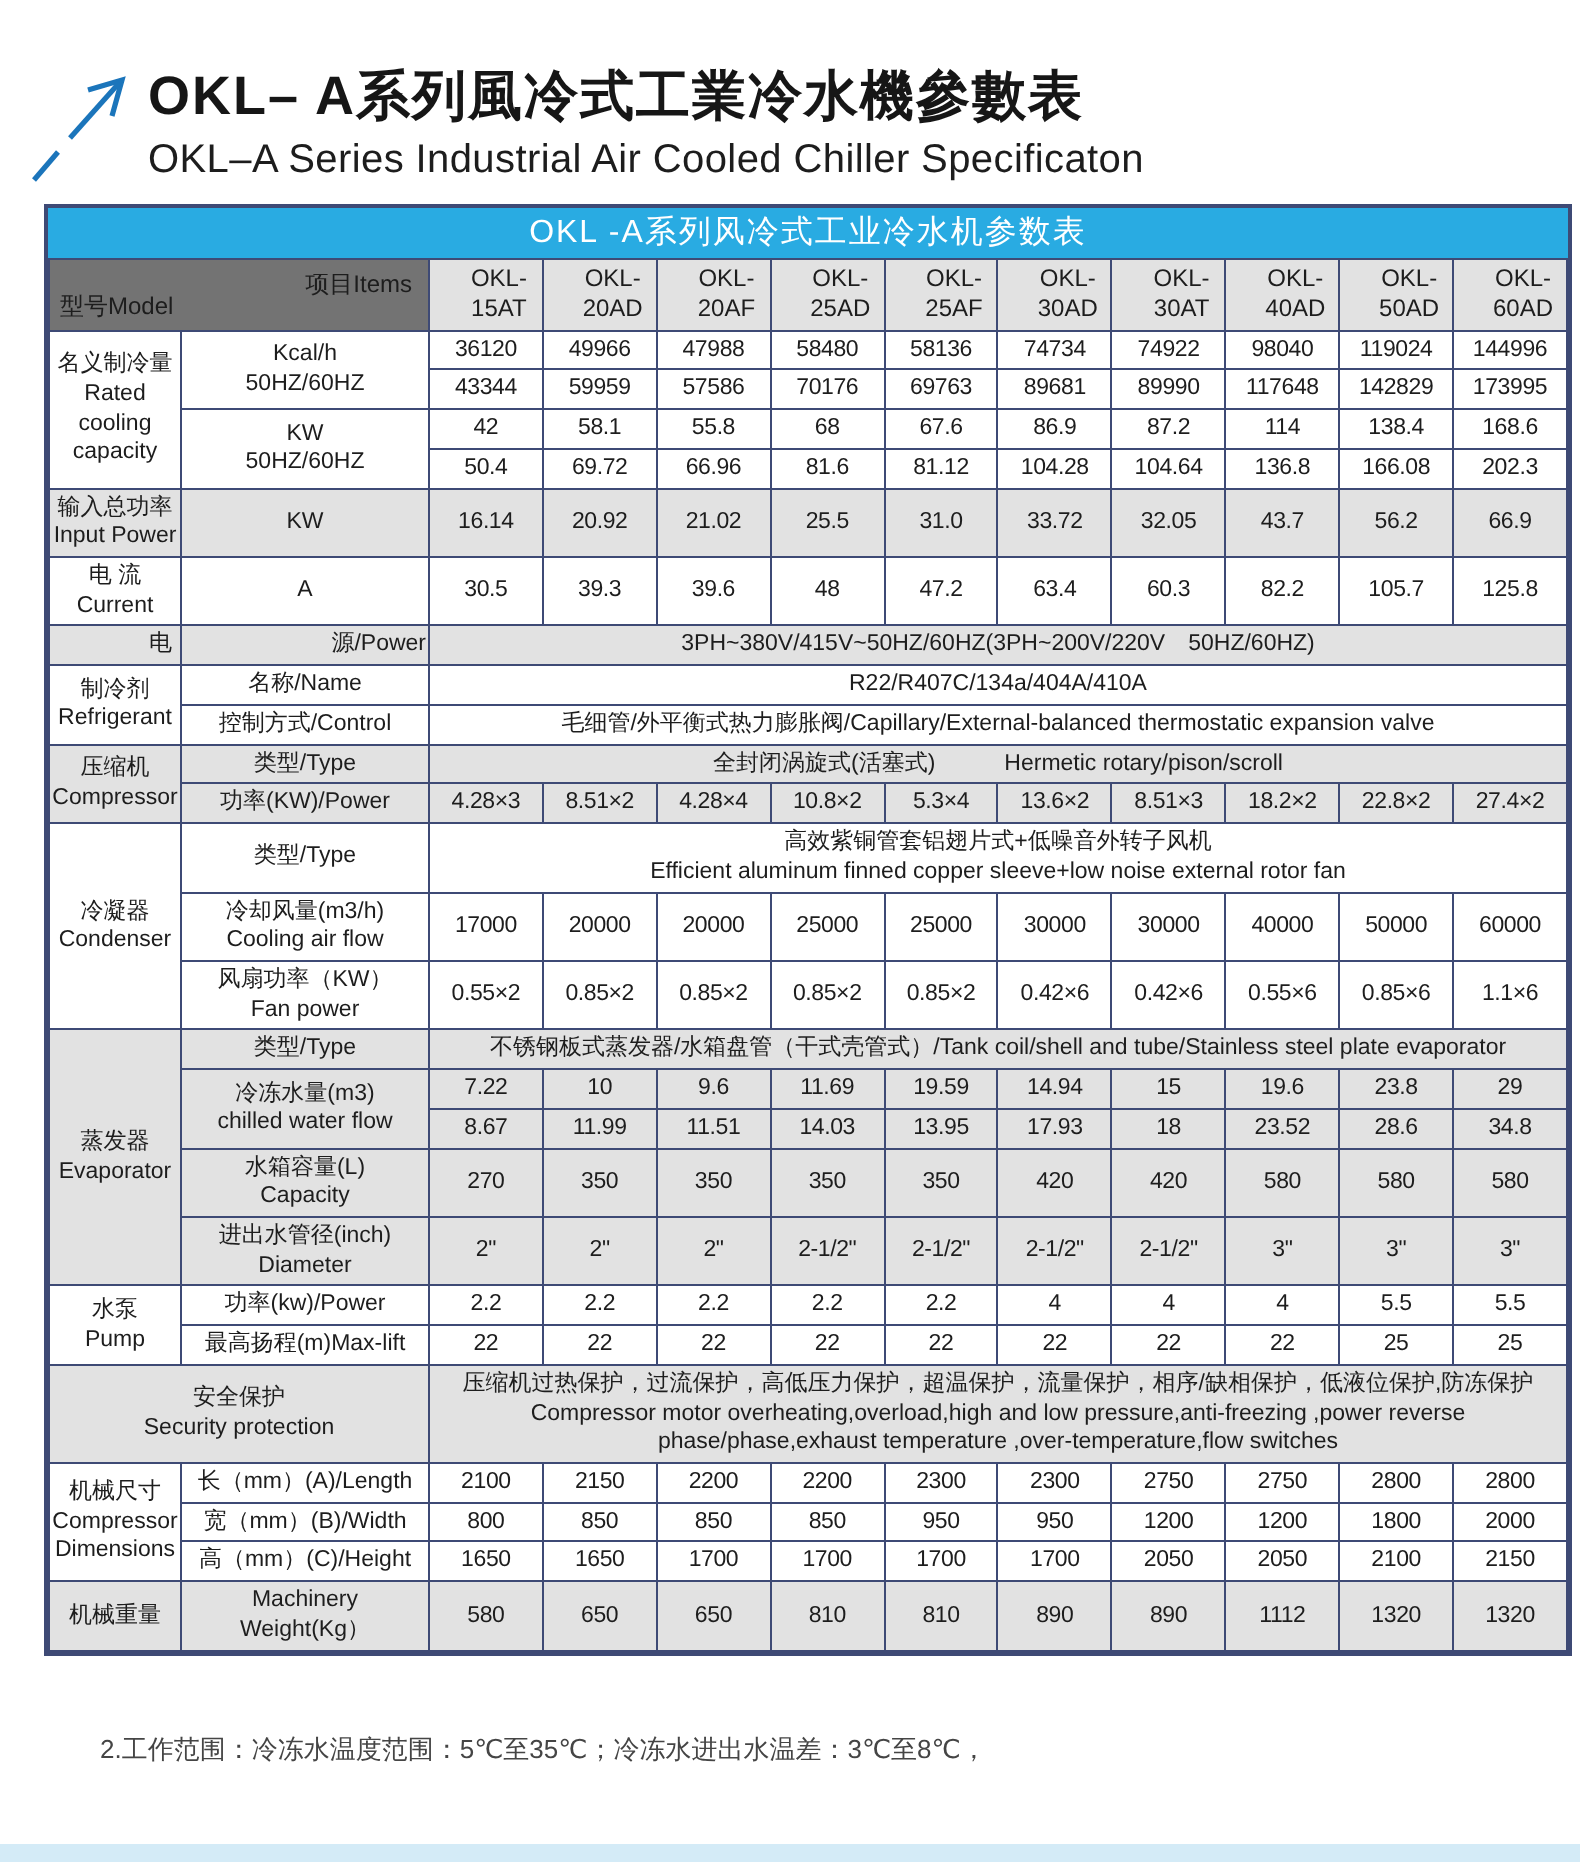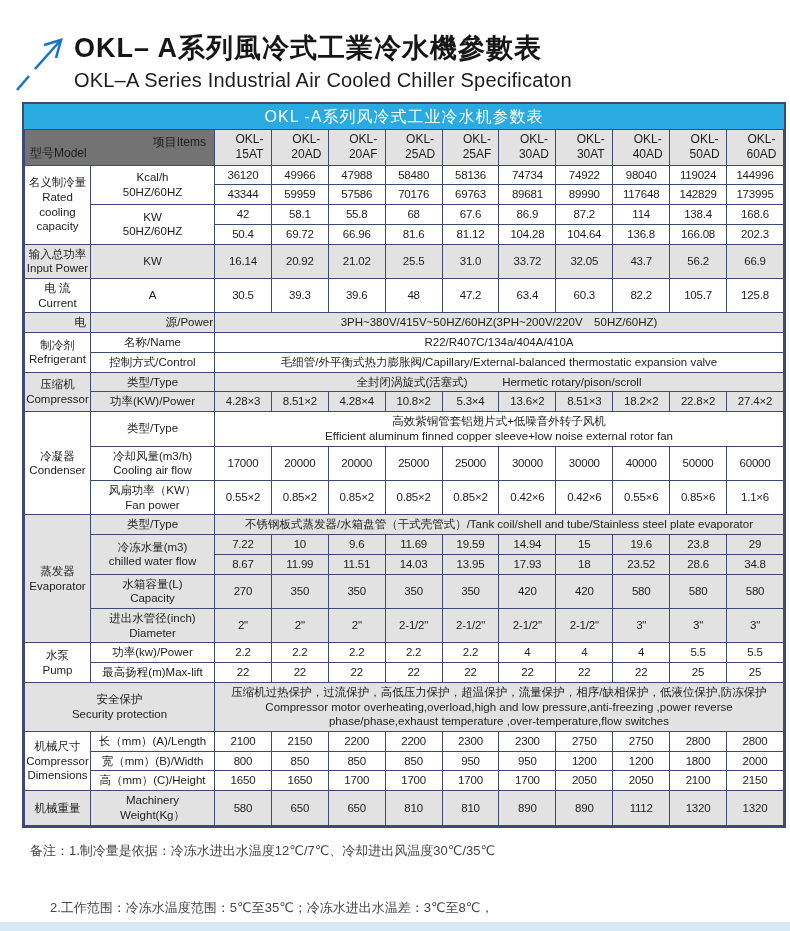--- a/index.html
+++ b/index.html
@@ -488,21 +488,20 @@
             <td class="val-cell">890</td>
             <td class="val-cell">1112</td>
             <td class="val-cell">1320</td>
             <td class="val-cell">1320</td>
           </tr>
         </tbody>
     </table>
   </div>
 
   <div class="notes">
-    <div class="note">备注：1.制冷量是依据：冷冻水进出水温度12℃/7℃、冷却进出风温度30℃/35℃</div>
     <div class="note indent">2.工作范围：冷冻水温度范围：5℃至35℃；冷冻水进出水温差：3℃至8℃，</div>
     <div class="note indent">在冷凝环境温度不高于35℃使用</div>
     <div class="note indent">上述规格参数尺寸如有变更，恕不另行通知。</div>
 
   </div>
 
   <div class="bottom-strip"></div>
 </div>
 
 </body></html>

